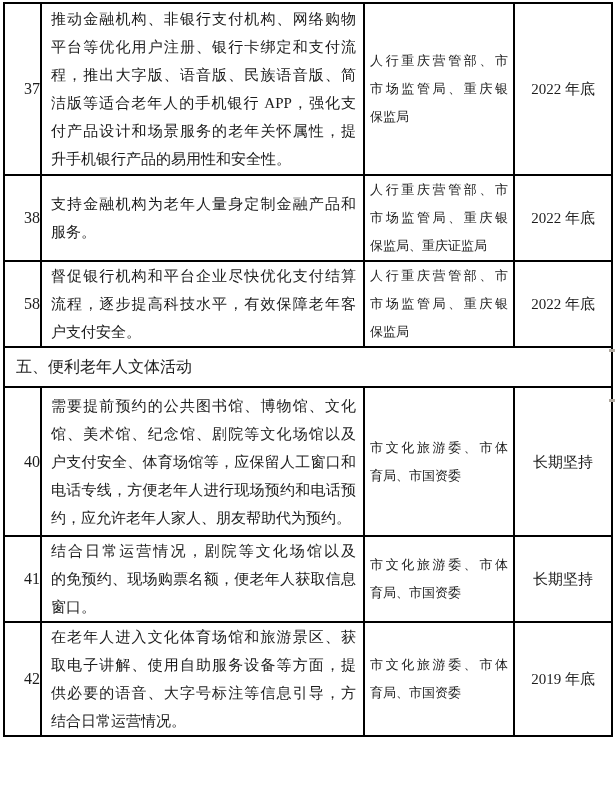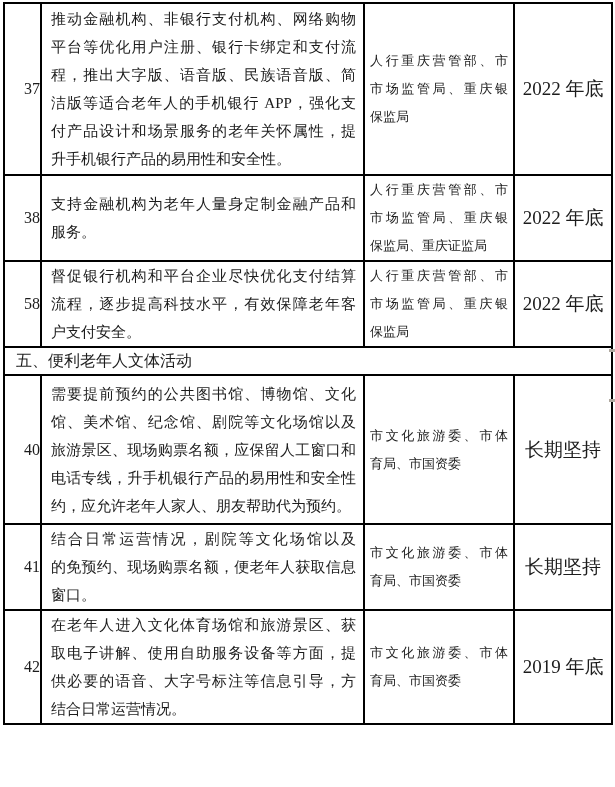--- a/index.html
+++ b/index.html
@@ -14,21 +14,21 @@
     border-collapse:collapse; table-layout:fixed;
   }
   td {
     border:2px solid #000000; vertical-align:middle;
     font-family:"Liberation Serif","DejaVu Serif",serif;
     color:#1c1c1c; overflow:hidden;
   }
   td.num  { text-align:center; font-size:16px;padding-left:19px; }
   td.task { padding:0 7px 0 9px; font-size:15px; line-height:28px; }
   td.dept { padding:0 5px; font-size:13px; line-height:28px; }
-  td.due  { text-align:center; font-size:19px; line-height:24px; padding:0 3px; }
+  td.due  { text-align:center; font-size:15px; line-height:24px; padding:0 3px; }
   tr.section-row td {
     font-size:16px; padding-left:11px; text-align:left;
   }
   .tline { text-align:justify; text-align-last:justify; }
   .tline:last-child { text-align-last:left; }
   .artifact {
     position:absolute; right:0; width:6px; height:3px; background:#b0a9a0;
   }
   .artifact.a1 { top:349px; }
   .artifact.a2 { top:399px; }
@@ -98,32 +98,32 @@
         <td class="dept">
             <div>
               <div class="tline">人行重庆营管部、市</div>
               <div class="tline">市场监管局、重庆银</div>
               <div class="tline">保监局</div>
             </div>
           </td>
         <td class="due">2022 年底</td>
       </tr>
 
-      <tr class="section-row" style="height:28px">
+      <tr class="section-row" style="height:40px">
         <td colspan="4">五、便利老年人文体活动</td>
       </tr>
 
       <tr style="height:149px">
         <td class="num">40</td>
         <td class="task">
             <div>
               <div class="tline">需要提前预约的公共图书馆、博物馆、文化</div>
               <div class="tline">馆、美术馆、纪念馆、剧院等文化场馆以及</div>
-              <div class="tline">旅游景区、现场购票名额，应保留人工窗口和</div>
-              <div class="tline">电话专线，升手机银行产品的易用性和安全性</div>
+              <div class="tline">户支付安全、体育场馆等，应保留人工窗口和</div>
+              <div class="tline">电话专线，方便老年人进行现场预约和电话预</div>
               <div class="tline">约，应允许老年人家人、朋友帮助代为预约。</div>
             </div>
           </td>
         <td class="dept">
             <div>
               <div class="tline">市文化旅游委、市体</div>
               <div class="tline">育局、市国资委</div>
             </div>
           </td>
         <td class="due">长期坚持</td>

